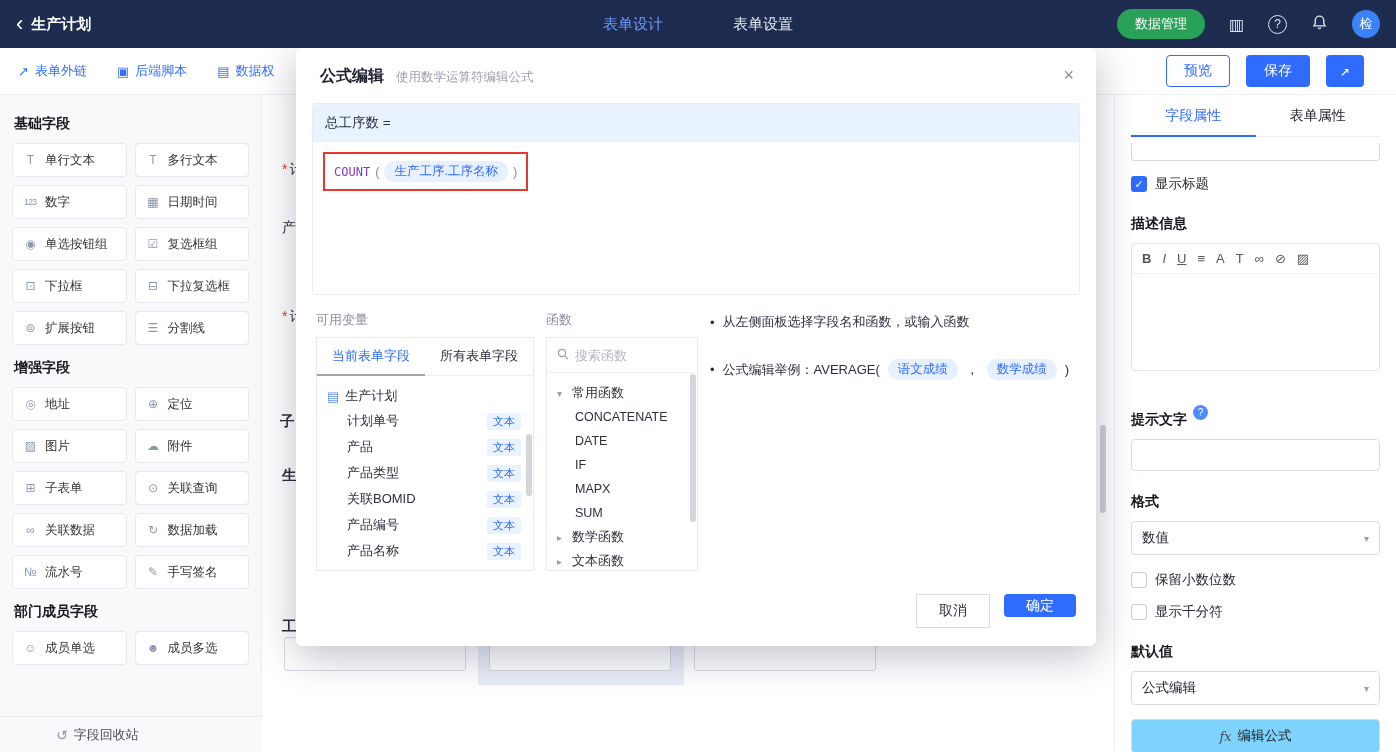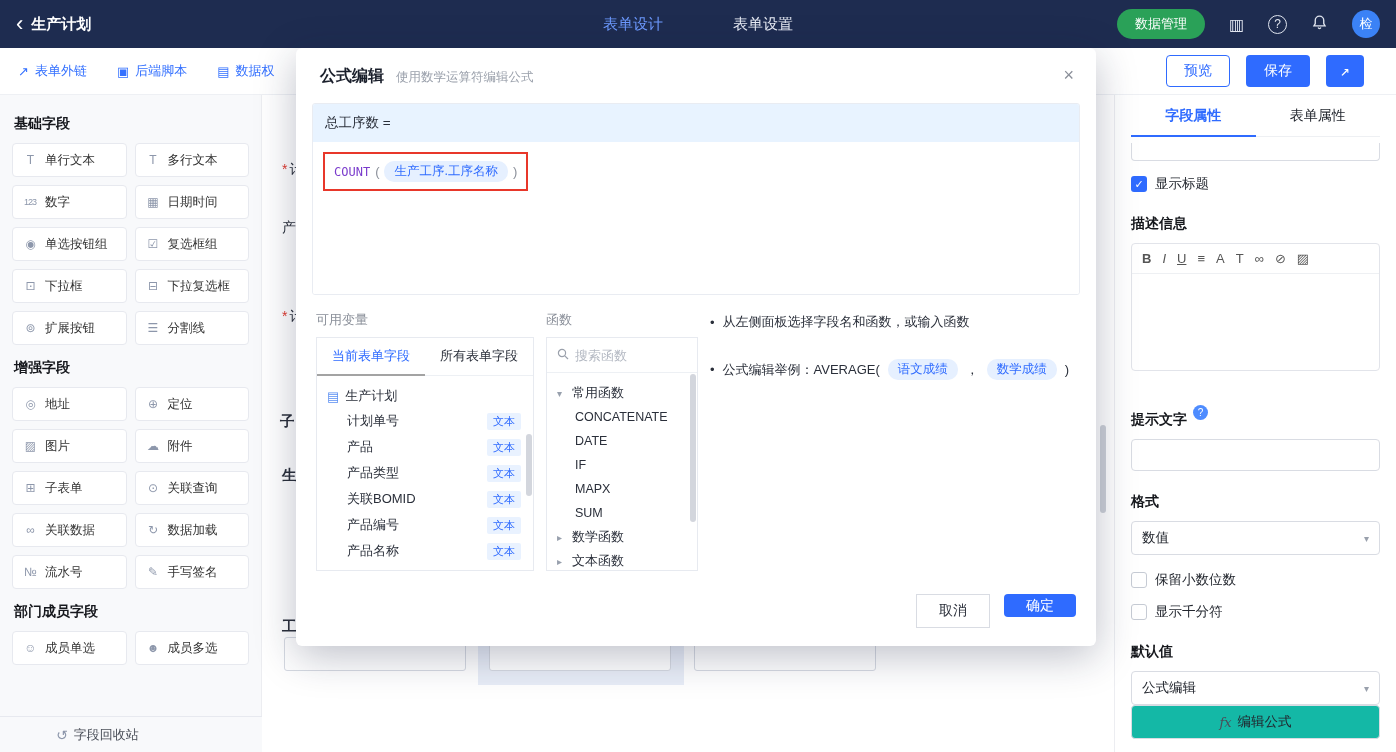--- a/index.html
+++ b/index.html
@@ -60,21 +60,21 @@
   .sel-card { position:absolute; left:216px; top:530px; width:206px; height:60px; background:#e8edf7; }
   .cv-input { position:absolute; top:542px; width:182px; height:34px; border:1px solid #d6dae2;
     border-radius:3px; background:#fff; }
   .cv-scroll { position:absolute; right:8px; top:330px; width:6px; height:88px; background:#cdd1d8; border-radius:3px; }
 
   
   .props { position:absolute; top:95px; right:0; bottom:0; width:282px; background:#fff;
     border-left:1px solid #ecedf1; padding:0 16px; overflow:hidden; }
   .ptabs { display:flex; border-bottom:1px solid #eef0f3; }
   .ptab { flex:1; text-align:center; padding:12px 0 10px; font-size:14px; color:#22262e; cursor:pointer; }
-  .ptab.active { color:#2f6bff; font-weight:700; border-bottom:2px solid #2f6bff; margin-bottom:-1px; }
+  .ptab.active { color:#2f6bff; font-weight:400; border-bottom:2px solid #2f6bff; margin-bottom:-1px; }
   .partial-input { height:18px; border:1px solid #d9dce3; border-top:none; border-radius:0 0 4px 4px; margin-top:6px; }
   .check-row { display:flex; align-items:center; gap:8px; margin-top:14px; }
   .cbx { width:16px; height:16px; border-radius:3px; font-size:11px; display:flex; align-items:center;
     justify-content:center; cursor:pointer; }
   .cbx.on { background:#2f6bff; color:#fff; }
   .cbx.off { background:#fff; border:1px solid #c6cbd4; color:transparent; }
   .cb-label { font-size:13.5px; color:#22262e; }
   .plabel { font-size:14px; font-weight:700; color:#16181d; margin-top:22px; }
   .rte { border:1px solid #e2e4ea; border-radius:4px; margin-top:10px; }
   .rte-bar { display:flex; gap:11px; padding:7px 10px; border-bottom:1px solid #eef0f3; color:#555; font-size:13px; }
@@ -82,22 +82,22 @@
   .rte-b { font-weight:700; } .rte-i { font-style:italic; } .rte-u { text-decoration:underline; }
   .rte-area { height:96px; }
   .hint-row { display:flex; align-items:center; gap:6px; margin-top:24px; }
   .qmark { width:15px; height:15px; border-radius:50%; background:#4e8cff; color:#fff; font-size:10px;
     display:flex; align-items:center; justify-content:center; }
   .pinput { width:100%; height:32px; border:1px solid #d9dce3; border-radius:4px; margin-top:10px;
     font-size:13px; padding:0 8px; outline:none; }
   .pselect { height:34px; border:1px solid #d9dce3; border-radius:4px; margin-top:10px; display:flex;
     align-items:center; justify-content:space-between; padding:0 10px; font-size:13.5px; color:#22262e; cursor:pointer; }
   .chev { color:#99a0ac; font-size:10px; }
-  .fx-btn { height:34px; border:1px solid #d9dce3; border-radius:4px; display:flex;
-    align-items:center; justify-content:center; gap:6px; font-size:13.5px; color:#22262e; background:#14b8a6; cursor:pointer; }
+  .fx-btn { margin-top:14px; height:34px; border:1px solid #d9dce3; border-radius:4px; display:flex;
+    align-items:center; justify-content:center; gap:6px; font-size:13.5px; color:#22262e; background:#7dd3fc; cursor:pointer; }
   .fx { font-style:italic; font-family:"DejaVu Serif",serif; font-size:13px; color:#4a4f59; }
 
   
   .modal { position:absolute; left:296px; top:48px; width:800px; height:598px; background:#fff;
     border-radius:6px; box-shadow:0 10px 40px rgba(20,30,60,.28); z-index:10; }
   .m-head { padding:18px 24px 12px; display:flex; align-items:baseline; gap:12px; }
   .m-title { font-size:16px; font-weight:600; color:#1a1f2b; }
   .m-sub { font-size:12.5px; color:#9aa0ab; }
   .m-close { position:absolute; top:18px; right:22px; color:#8a8f99; font-size:18px; line-height:1; cursor:pointer; }
   .editor { margin:4px 16px 0; border:1px solid #e9ecf2; border-radius:3px; overflow:hidden; }

